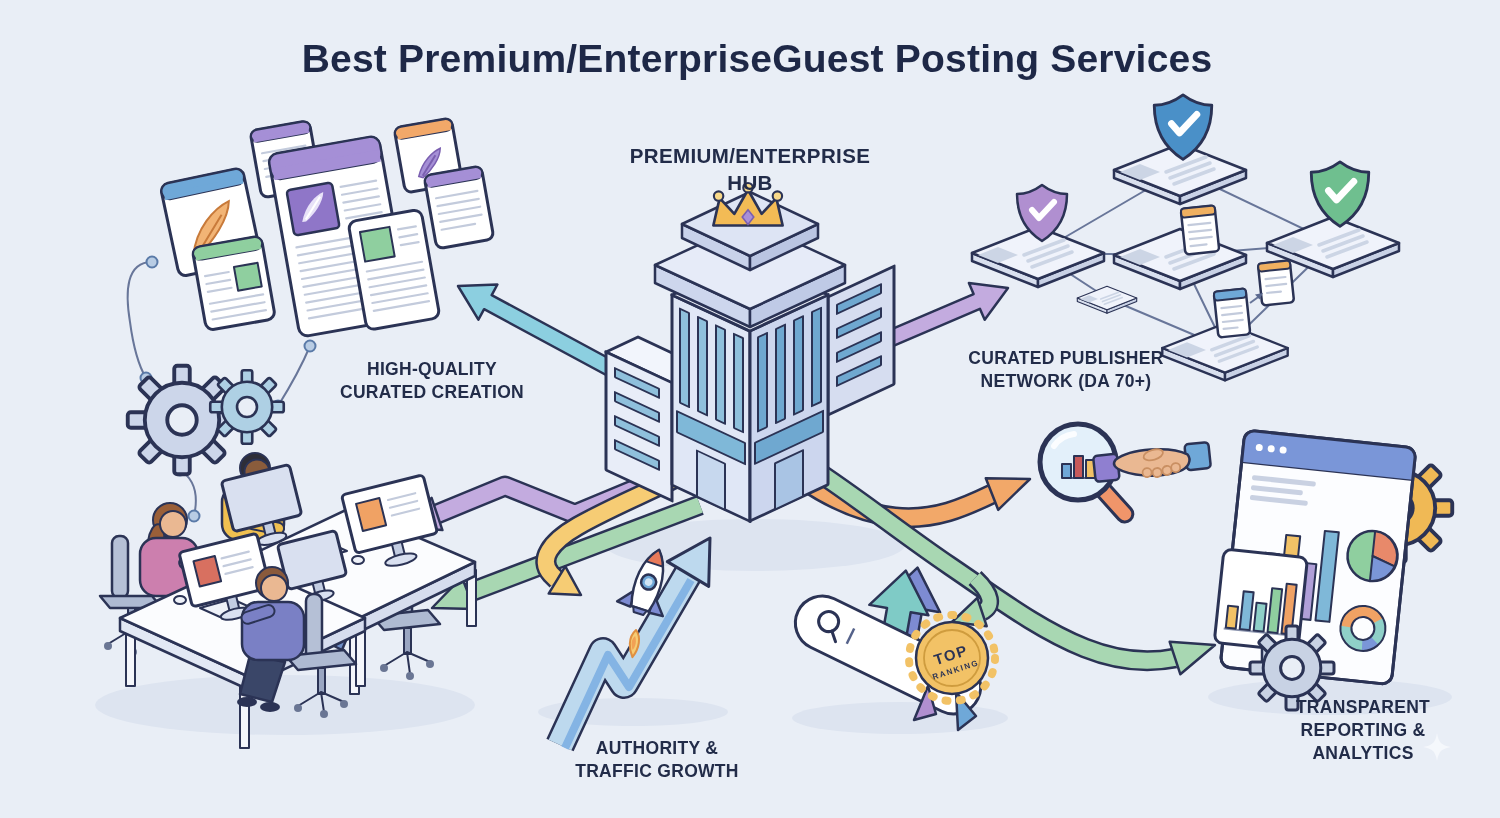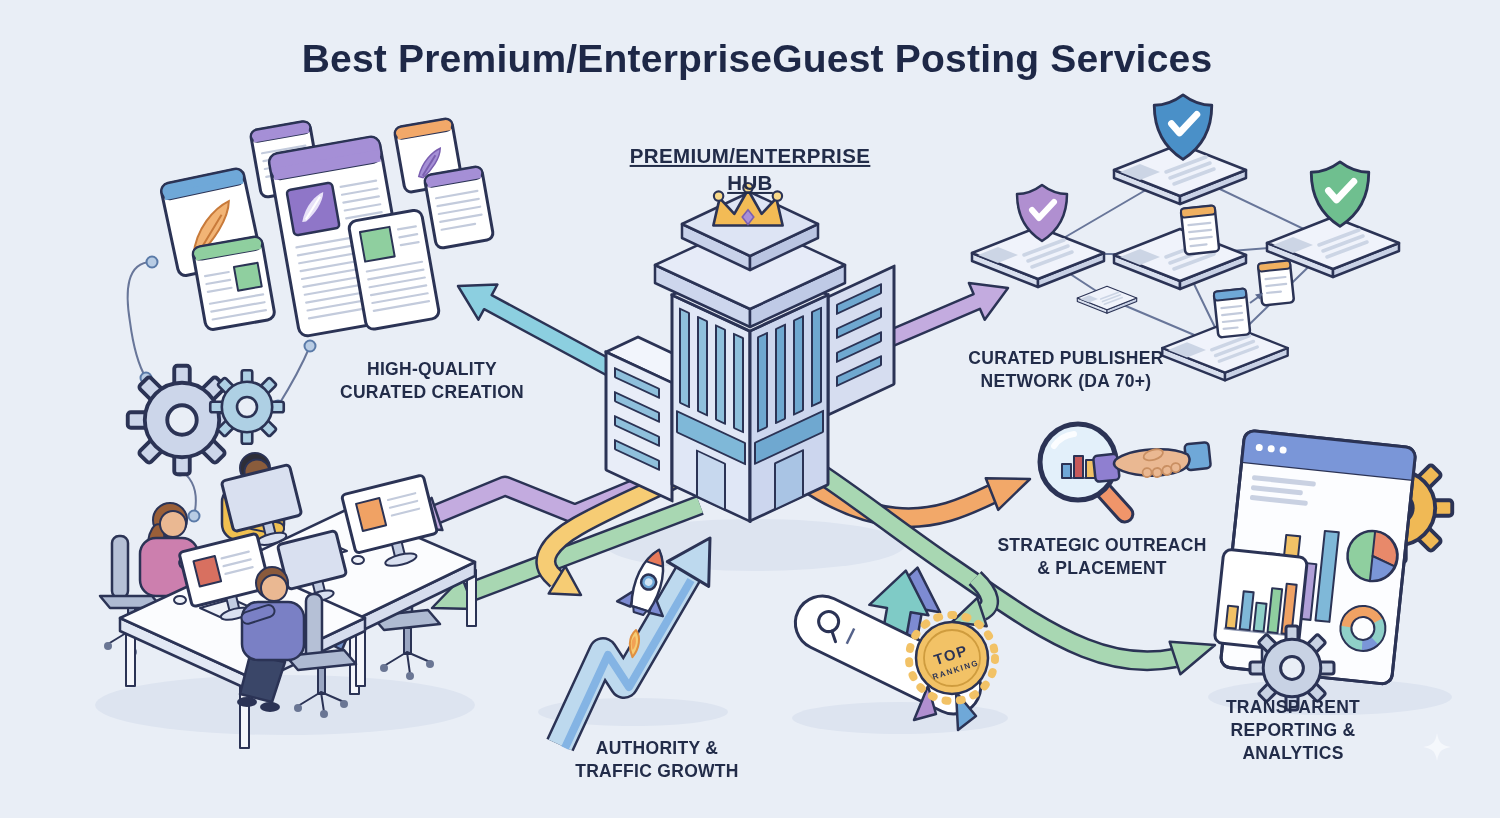--- a/index.html
+++ b/index.html
@@ -502,25 +502,23 @@
       <circle cx="274" cy="588" r="13" fill="#eab892" class="s w2"></circle>
       <rect x="242" y="602" width="62" height="58" rx="16" fill="#7a80c5" class="s w25"></rect>
       <rect x="240" y="614" width="34" height="12" rx="6" fill="#7a80c5" class="s w2" transform="rotate(-18 240 614)"></rect>
     </g>
   </g>
 
   <path d="M0,-14 C2,-4 4,-2 14,0 C4,2 2,4 0,14 C-2,4 -4,2 -14,0 C-4,-2 -2,-4 0,-14 Z" transform="translate(1437,747)" fill="#f6f8fc" opacity=".95"></path>
 </svg>
 
 <h1 class="title">Best Premium/EnterpriseGuest Posting Services</h1>
-<div class="lbl hub-lbl" style="left:750px;top:169px;text-decoration:underline;">PREMIUM/ENTERPRISE
+<div class="lbl hub-lbl" style="left:750px;top:169px;">PREMIUM/ENTERPRISE
 HUB</div>
 <div class="lbl" style="left:432px;top:381px;">HIGH-QUALITY
 CURATED CREATION</div>
 <div class="lbl" style="left:1066px;top:370px;text-align:center;">CURATED PUBLISHER
 NETWORK (DA 70+)</div>
-<div class="lbl" style="left:1102px;top:557px;">STRATEGIC OUTREACH
-&amp; PLACEMENT</div>
-<div class="lbl" style="left:1293px;top:731px;">TRANSPARENT
+<div class="lbl" style="left:1363px;top:731px;">TRANSPARENT
 REPORTING &amp; ANALYTICS</div>
 <div class="lbl" style="left:649px;top:760px;margin-left:8px;">AUTHORITY &amp;
 TRAFFIC GROWTH</div>
 </div>
 
 </body></html>

